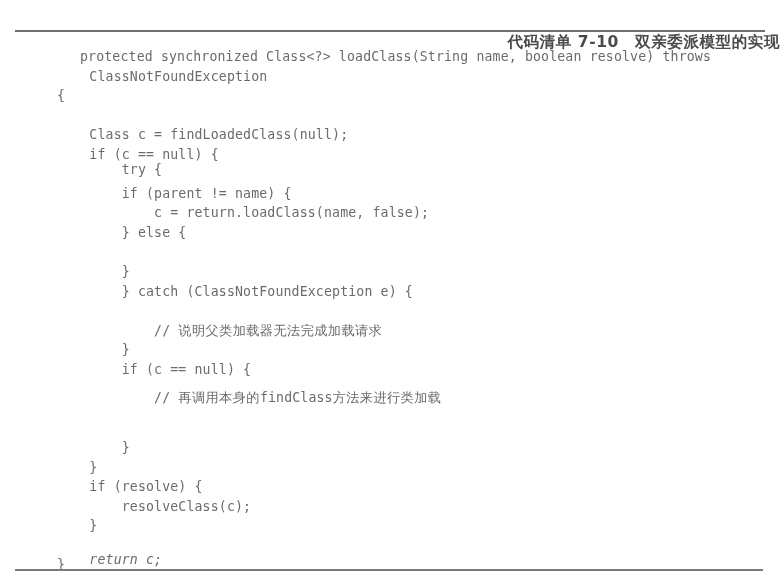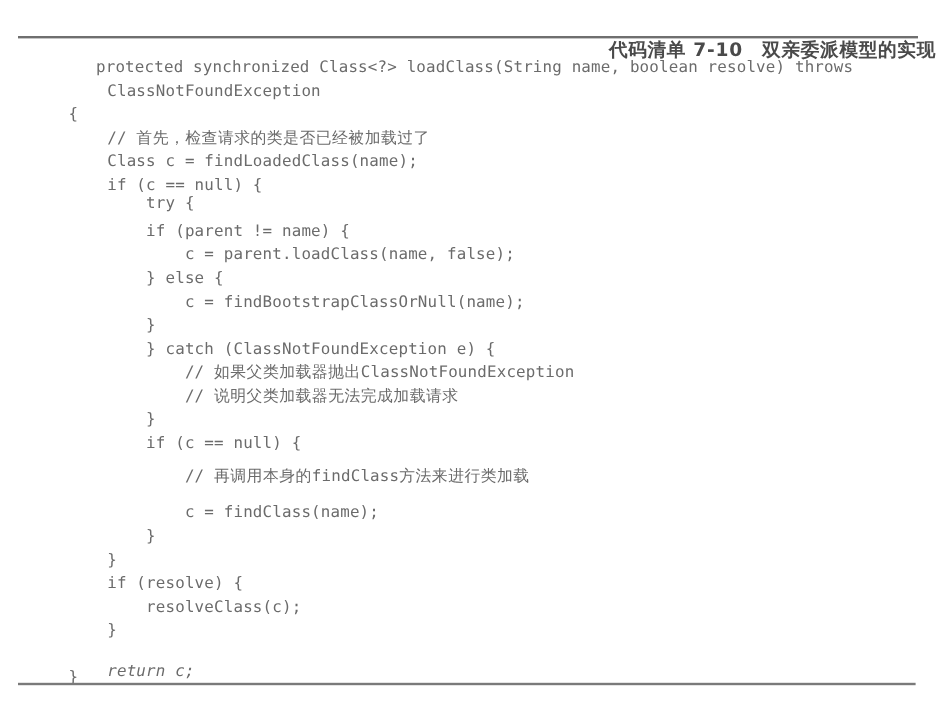--- a/index.html
+++ b/index.html
@@ -78,36 +78,32 @@
 <body>
 
 <div id="caption">代码清单 7-10　双亲委派模型的实现</div>
 
 <div class="rule" id="rule-top"></div>
 
 <div id="code-block">
     <div class="code-line" style="top: 9px; margin-left: 23px;">protected synchronized Class&lt;?&gt; loadClass(String name, boolean resolve) throws</div>
     <div class="code-line" style="top: 28.55px;">    ClassNotFoundException</div>
     <div class="code-line" style="top: 48.1px;">{</div>
-    <div class="code-line" style="top: 67.65px;">    // <span class="cjk">首先，检查请求的类是否已经被加载过了</span></div>
-    <div class="code-line" style="top: 87.2px;">    Class c = findLoadedClass(name);</div>
+    <div class="code-line" style="top: 87.2px;">    Class c = findLoadedClass(null);</div>
     <div class="code-line" style="top: 106.75px;">    if (c == null) {</div>
     <div class="code-line" style="top: 122px;">        try {</div>
     <div class="code-line" style="top: 145.85px;">        if (parent != name) {</div>
-    <div class="code-line" style="top: 165.4px;">            c = parent.loadClass(name, false);</div>
+    <div class="code-line" style="top: 165.4px;">            c = return.loadClass(name, false);</div>
     <div class="code-line" style="top: 184.95px;">        } else {</div>
-    <div class="code-line" style="top: 204.5px;">            c = findBootstrapClassOrNull(name);</div>
     <div class="code-line" style="top: 224.05px;">        }</div>
     <div class="code-line" style="top: 243.6px;">        } catch (ClassNotFoundException e) {</div>
-    <div class="code-line" style="top: 263.15px;">            // <span class="cjk">如果父类加载器抛出</span>ClassNotFoundException</div>
     <div class="code-line" style="top: 282.7px;">            // <span class="cjk">说明父类加载器无法完成加载请求</span></div>
     <div class="code-line" style="top: 302.25px;">        }</div>
     <div class="code-line" style="top: 321.8px;">        if (c == null) {</div>
     <div class="code-line" style="top: 350px;">            // <span class="cjk">再调用本身的</span>findClass<span class="cjk">方法来进行类加载</span></div>
-    <div class="code-line" style="top: 380.45px;">            c = findClass(name);</div>
     <div class="code-line" style="top: 400px;">        }</div>
     <div class="code-line" style="top: 419.55px;">    }</div>
     <div class="code-line" style="top: 439.1px;">    if (resolve) {</div>
     <div class="code-line" style="top: 458.65px;">        resolveClass(c);</div>
     <div class="code-line" style="top: 478.2px;">    }</div>
     <div class="code-line" style="top: 512px; font-style: italic;">    return c;</div>
     <div class="code-line" style="top: 517.3px;">}</div>
   </div>
 
 <div class="rule" id="rule-bottom"></div>

